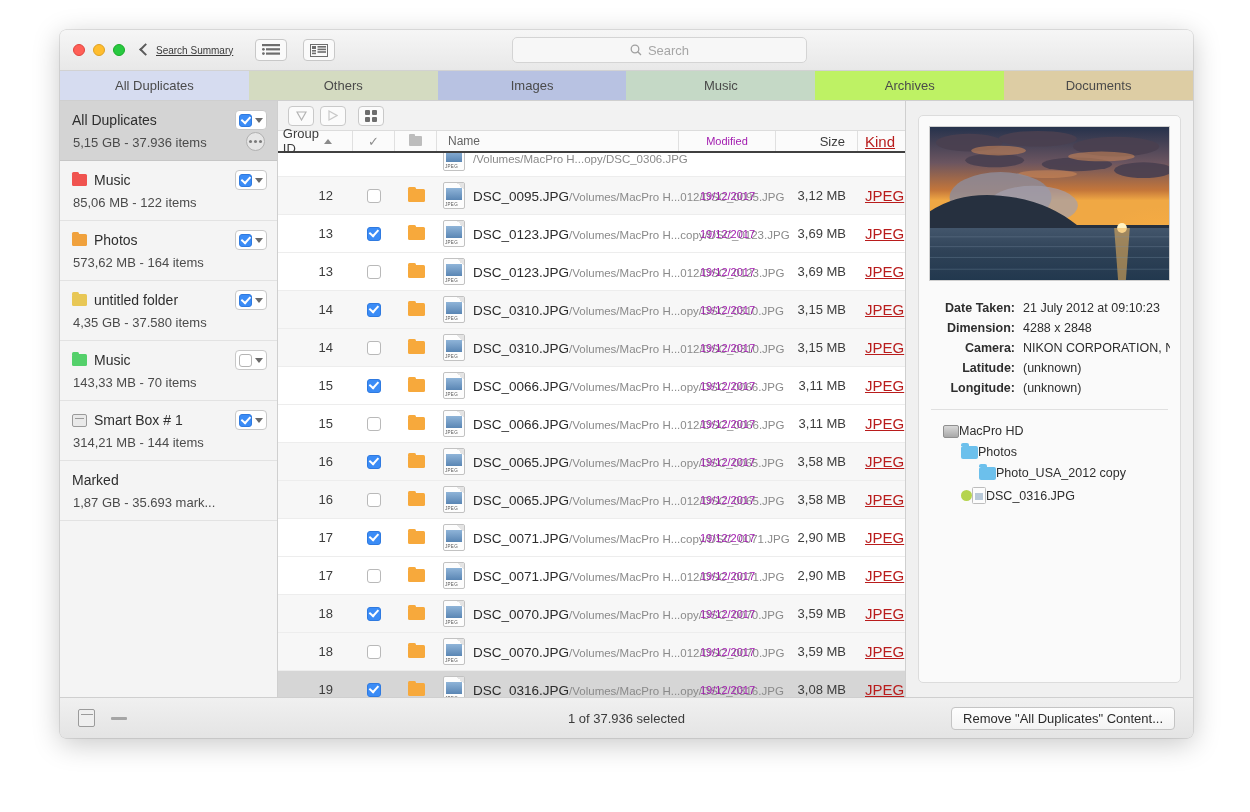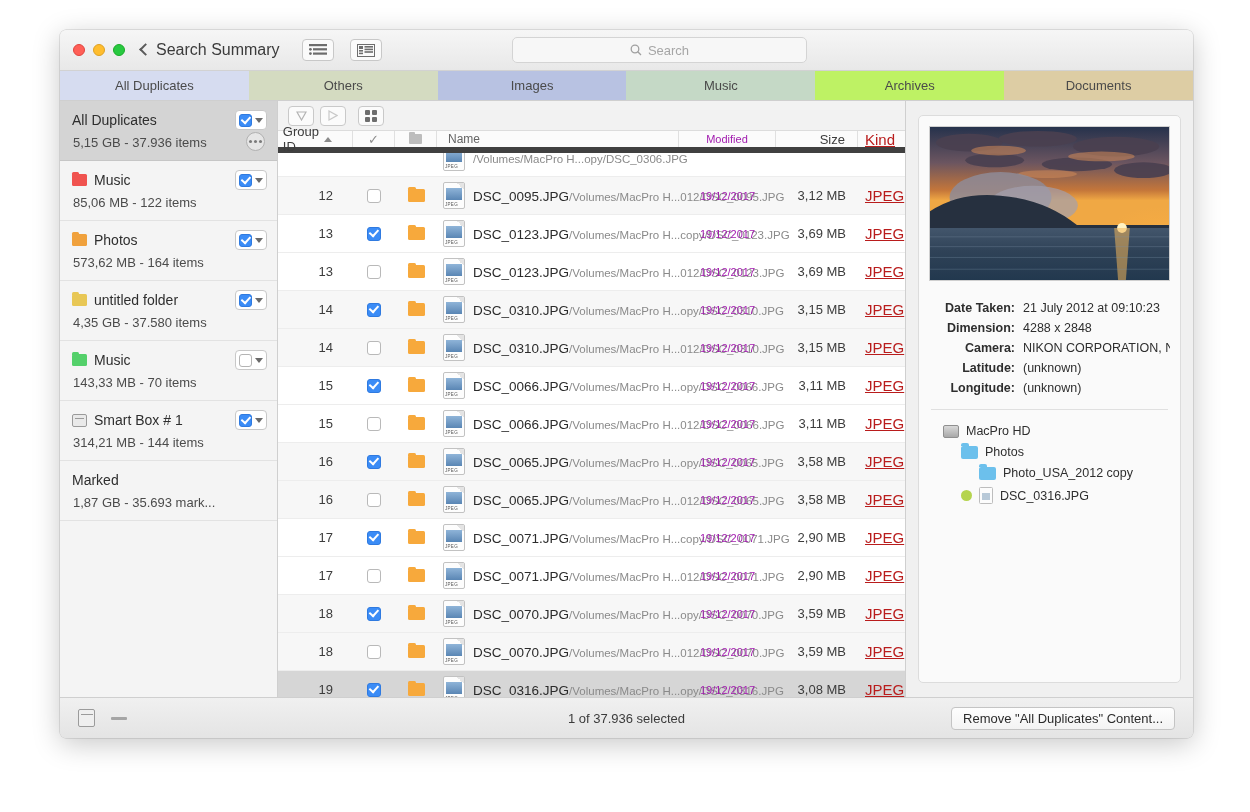--- a/index.html
+++ b/index.html
@@ -33,21 +33,21 @@
   .light.red { background: #ff5f57; border: 0.5px solid #e0443e; }
   .light.yellow { background: #ffbd2e; border: 0.5px solid #dea123; }
   .light.green { background: #28c940; border: 0.5px solid #1aab29; }
 
   .backnav { display: flex; align-items: center; gap: 6px; margin-left: 16px; cursor: default; }
   .chev-left {
     width: 9px; height: 9px;
     border-left: 2px solid #5a5a5a; border-bottom: 2px solid #5a5a5a;
     transform: rotate(45deg); margin-bottom: 1px;
   }
-  .back-label { font-size: 16px; color: #3b3b3b; }
+  .back-label { font-size: 10px; color: #3b3b3b; text-decoration: underline; }
 
   .viewbtns { display: flex; gap: 16px; margin-left: 22px; }
   .viewbtn {
     width: 32px; height: 22px;
     background: #fafafa; border: 1px solid #c8c8c8; border-radius: 4px;
     display: flex; align-items: center; justify-content: center;
   }
 
   .searchwrap { position: absolute; left: 452px; top: 7px; width: 295px; }
   .searchfield {
@@ -138,21 +138,21 @@
   .tbtn {
     width: 26px; height: 20px; border: 1px solid #c9c9c9; border-radius: 4px;
     background: #fbfbfb; display: flex; align-items: center; justify-content: center;
   }
   .tbtn.grid { margin-left: 6px; }
   .grid-glyph { display: grid; grid-template-columns: 5px 5px; grid-template-rows: 5px 5px; gap: 2px; }
   .grid-glyph i { background: #6d6d6d; display: block; border-radius: 1px; }
 
   .thead {
     height: 22px; flex: 0 0 22px; display: flex;
-    background: #fbfbfb; border-bottom: 6px solid #404040;
+    background: #fbfbfb; border-bottom: 2px solid #404040;
     font-size: 12px; color: #646464;
   }
   .th { display: flex; align-items: center; border-right: 1px solid #e0e0e0; height: 100%; }
   .th.c-group { width: 75px; padding-left: 9px; gap: 5px; }
   .th.c-check { width: 42px; justify-content: center; }
   .th.c-folder { width: 42px; justify-content: center; }
   .th.c-name { flex: 1; padding-left: 11px; min-width: 0; }
   .th.c-mod { width: 97px; justify-content: center; }
   .th.c-size { width: 82px; justify-content: flex-end; padding-right: 12px; }
   .th.c-kind { width: 47px; padding-left: 7px; border-right: none; }
@@ -226,21 +226,21 @@
   .thumb {
     width: 100%; height: 155px; border: 1px solid #cfcfcf; position: relative; overflow: hidden;
     background: linear-gradient(#1d2a44 0%, #4a4260 22%, #b06a3c 48%, #e8933f 62%, #2b3b52 66%, #24374f 100%);
   }
   .metatable { margin-top: 20px; font-size: 12.5px; }
   .metarow { display: flex; margin-bottom: 6px; }
   .metakey { width: 86px; text-align: right; font-weight: bold; color: #2e2e2e; flex: 0 0 86px; }
   .metaval { padding-left: 8px; color: #2e2e2e; white-space: nowrap; overflow: hidden; }
   .insdiv { height: 1px; background: #e0e0e0; margin: 14px 2px; }
   .pathlist { font-size: 12.5px; color: #2e2e2e; }
-  .pathrow { display: flex; align-items: center; gap: 7px; margin-bottom: 7px; }
+  .pathrow { display: flex; align-items: center; gap: 0; margin-bottom: 7px; }
   .hd-ic {
     width: 16px; height: 13px; flex:0 0 16px; border-radius: 2px;
     background: linear-gradient(#d9d9d9, #a8a8a8); border: 1px solid #8f8f8f;
   }
   .bluefolder { width: 17px; height: 13px; flex:0 0 17px; background: #6cc0ec; border-radius: 2px; position: relative; }
   .bluefolder::before {
     content:""; position:absolute; left:0; top:-2.5px; width:8px; height:3px;
     background:#6cc0ec; border-radius: 2px 2px 0 0;
   }
   .greendot { width: 11px; height: 11px; border-radius: 50%; background: #b5d44e; flex:0 0 11px; }

